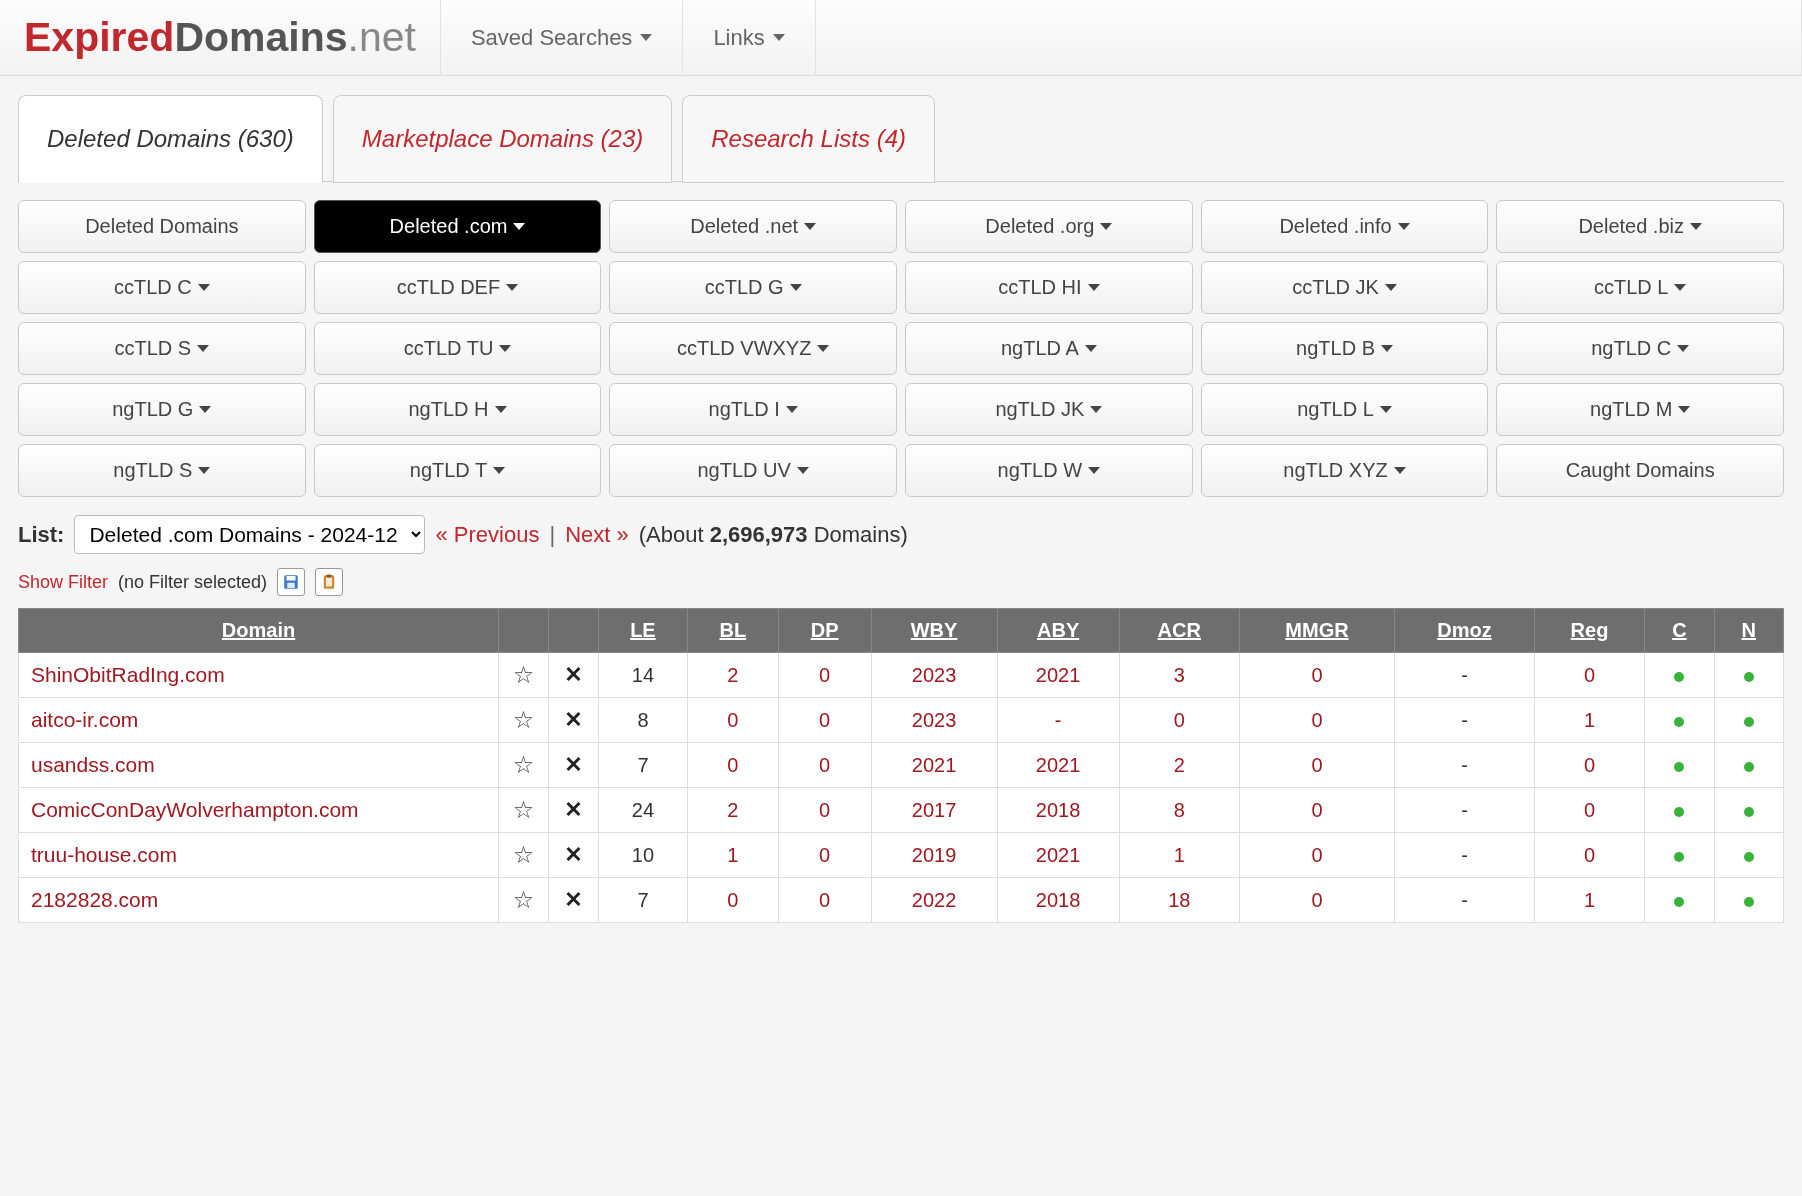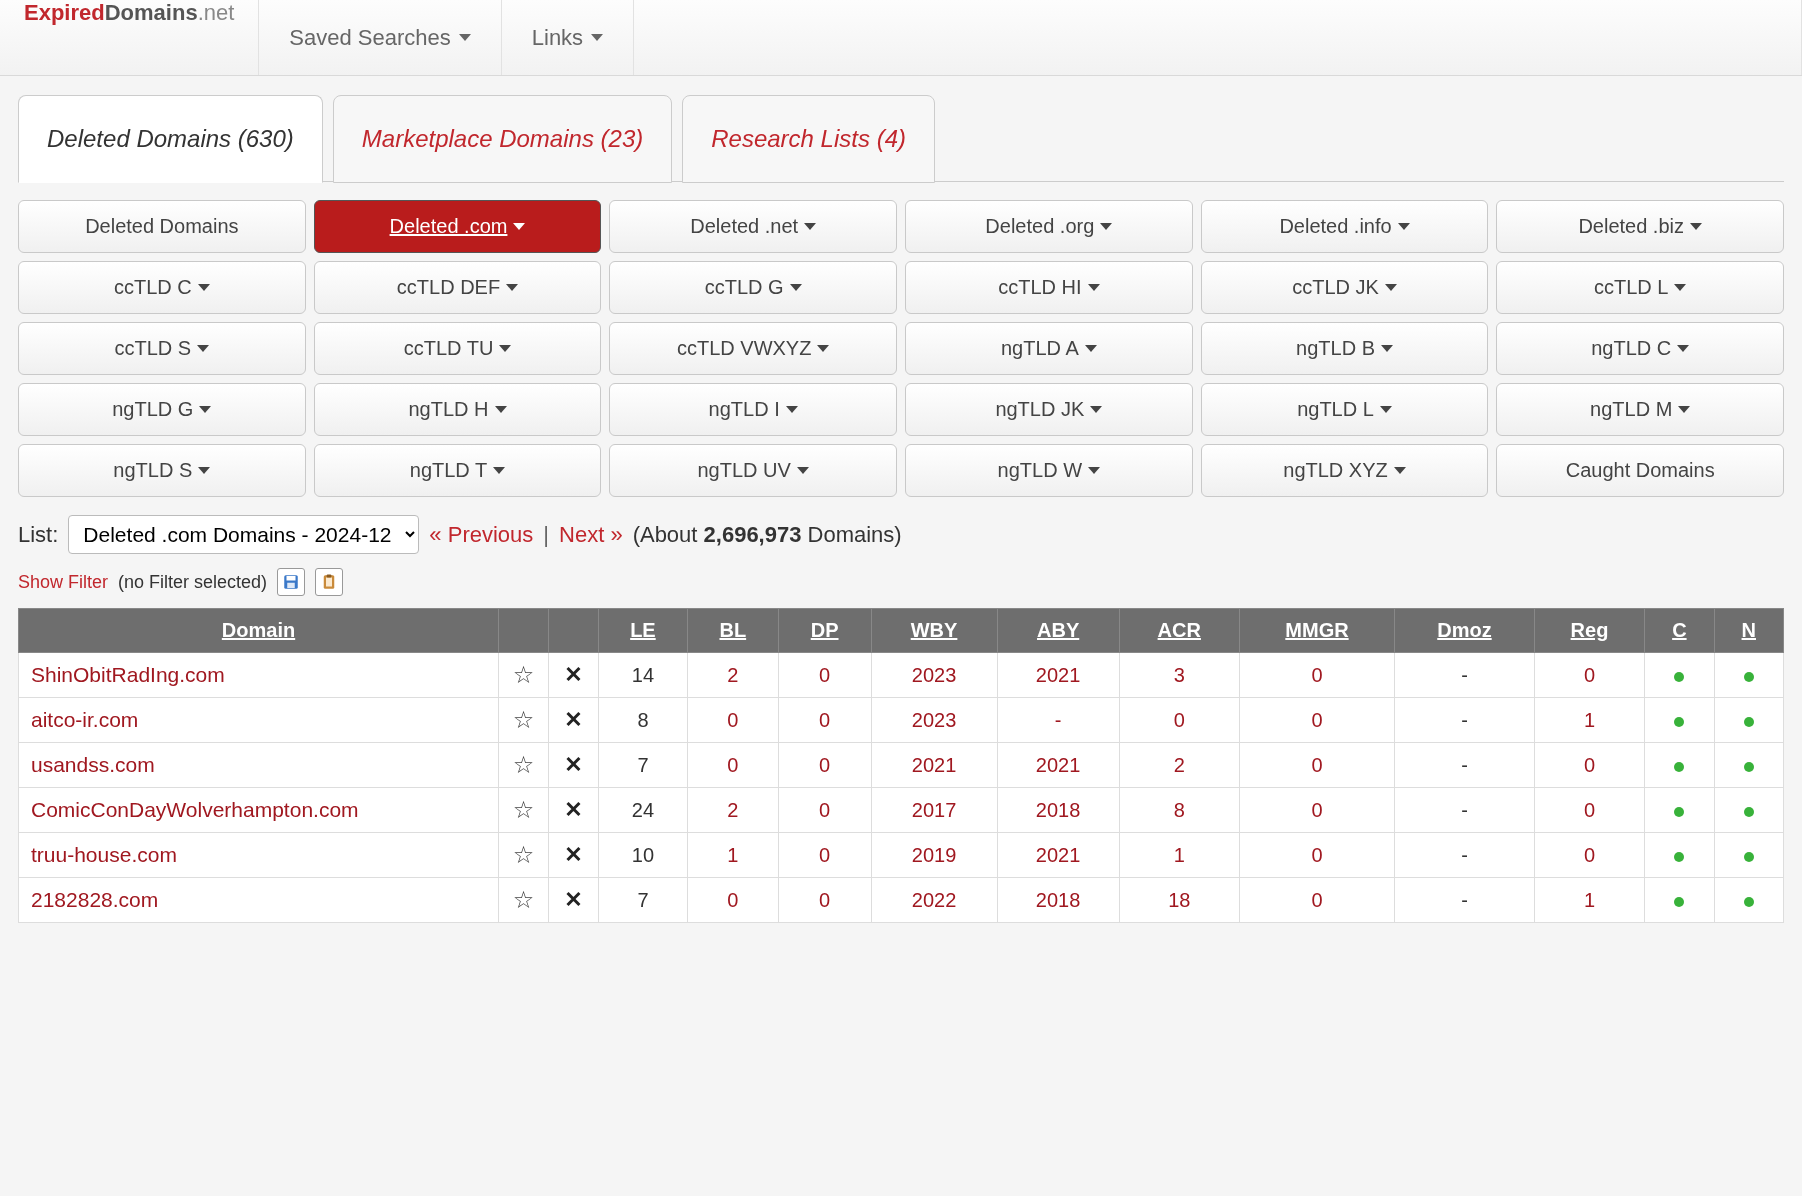--- a/index.html
+++ b/index.html
@@ -12,23 +12,23 @@
 
   
   .topnav {
     display: flex;
     align-items: stretch;
     height: 76px;
     background: linear-gradient(#fdfdfd,#f2f2f2);
     border-bottom: 1px solid #d9d9d9;
   }
   .brand {
-    display: flex; 
+    display: flex; align-items: center;
     padding: 0 24px;
-    font-size: 22px; font-weight: 500;
+    font-size: 41px; font-weight: 500;
     border-right: 1px solid #e2e2e2;
     white-space: nowrap;
   }
   .brand .b1 { color: #c1272d; font-weight: 600; }
   .brand .b2 { color: #555; font-weight: 600; }
   .brand .b3 { color: #888; font-weight: 400; }
   .topnav-item {
     display: flex; align-items: center;
     padding: 0 30px;
     color: #666;
@@ -79,43 +79,42 @@
     border: 1px solid #c9c9c9;
     border-radius: 6px;
     font-size: 20px;
     color: #444;
     text-align: center;
     cursor: pointer;
     white-space: nowrap;
     display: flex; align-items: center; justify-content: center;
   }
   .fbtn.active {
-    background: #b91c1c;
+    background: #000000;
     color: #fff;
     border-color: #555;
-    text-decoration: underline;
   }
   .fbtn .caret { margin-left: 6px; }
 
   .caret {
     display: inline-block;
     width: 0; height: 0;
     border-left: 6px solid transparent;
     border-right: 6px solid transparent;
     border-top: 7px solid currentColor;
     vertical-align: middle;
   }
 
   
   .listline {
     margin-top: 18px;
     display: flex; align-items: center; flex-wrap: wrap; gap: 10px;
     font-size: 22px;
   }
-  .listline .lbl { font-weight: 400; }
+  .listline .lbl { font-weight: 700; }
   .listline select {
     font-size: 21px; padding: 6px 10px;
     border: 1px solid #bbb; border-radius: 4px;
     background: #fff;
   }
   .listline .link { color: #c1272d; cursor: pointer; }
   .listline .pipe { color: #666; }
   .listline .about { color: #333; }
   .listline .about b { font-weight: 700; }
 

